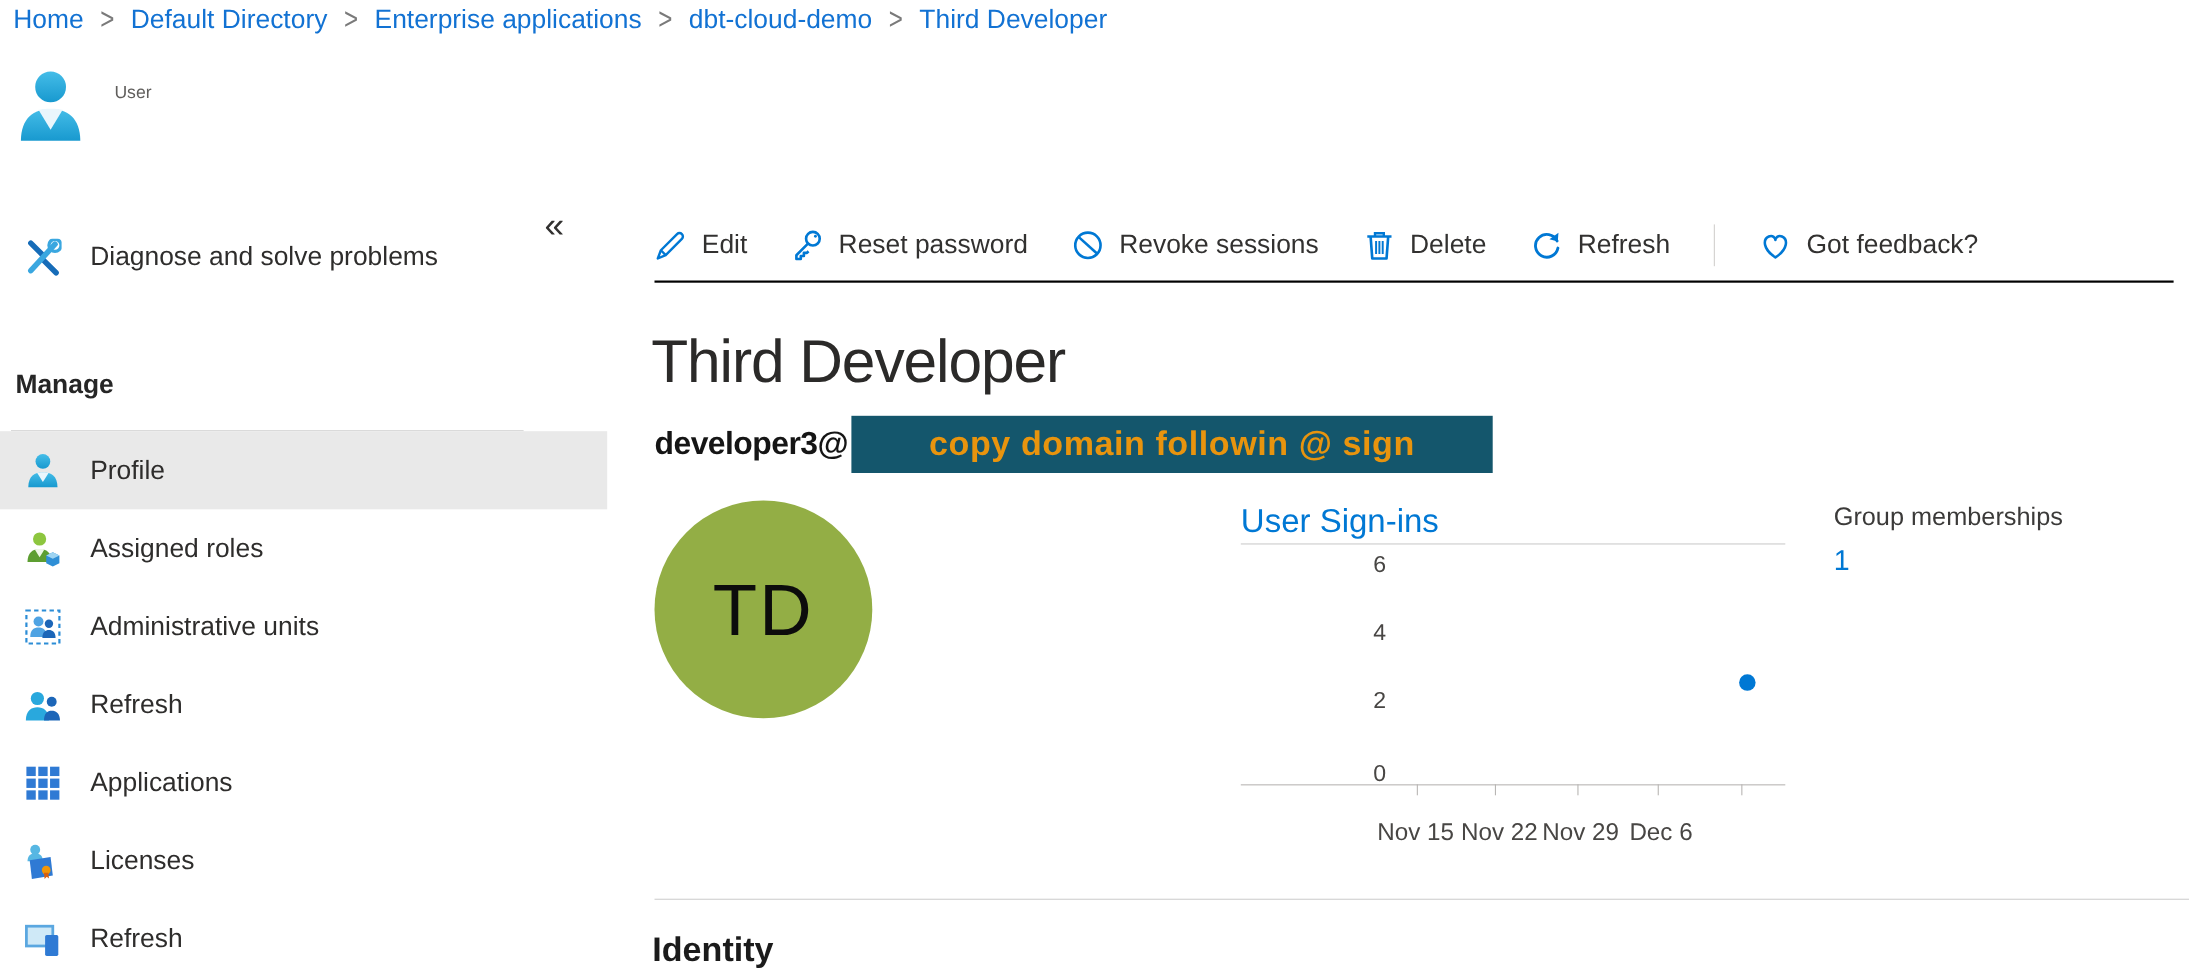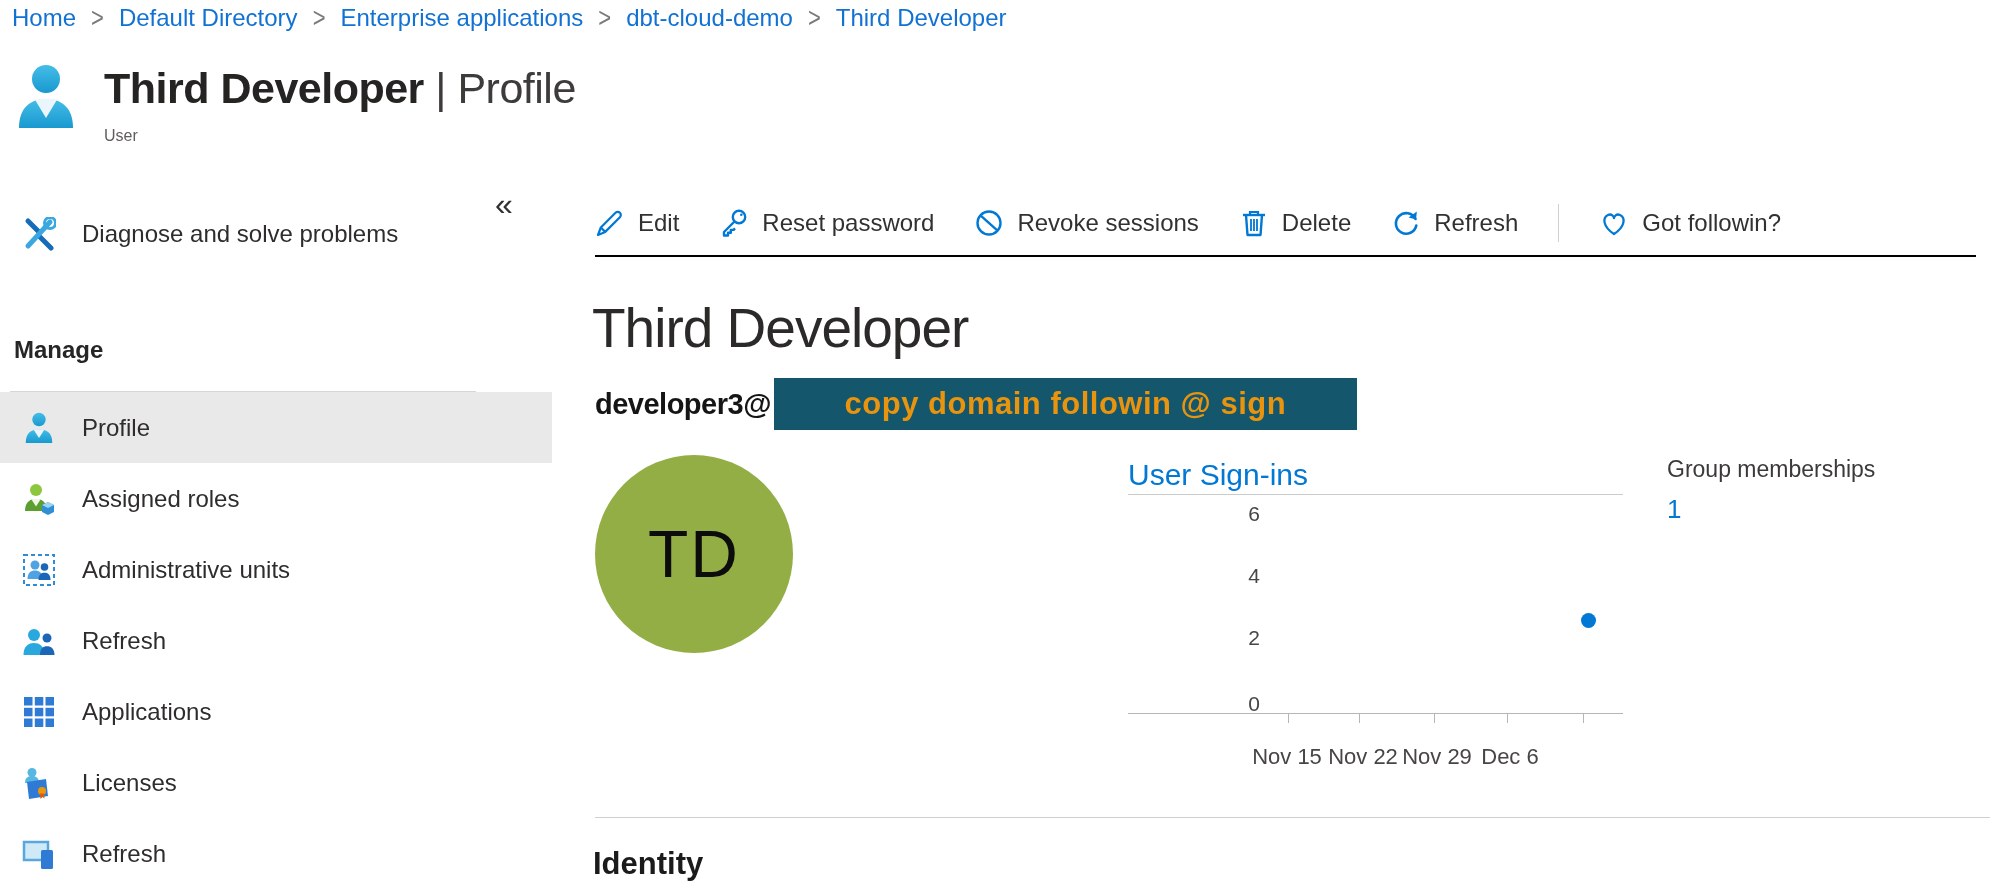--- a/index.html
+++ b/index.html
@@ -93,21 +93,20 @@
             <stop offset="0" stop-color="#45bde8"></stop>
               <stop offset="1" stop-color="#1899cf"></stop>
           </linearGradient>
         </defs>
         <circle cx="16" cy="8.5" r="7" fill="url(#pg)"></circle>
         <path d="M2.5 33 C2.5 22.5 8.5 18.5 16 18.5 C23.5 18.5 29.5 22.5 29.5 33 Z" fill="url(#pg)"></path>
         <path d="M10.5 18.9 L16 28 L21.5 18.9 C19.8 18.2 12.4 18.2 10.5 18.9 Z" fill="#eaf6fc"></path>
       </svg>
     </span>
     <div>
-      <div class="title-line"><b>Third Developer</b> <span>|</span> <span>Profile</span></div>
       <div class="subtitle">User</div>
     </div>
   </div>
 
   <div class="sidebar">
     <div class="collapse-btn">«</div>
 
     <div class="side-row" style="top:48px;">
       <span class="icon32">
         <svg width="34" height="34" viewBox="0 0 34 34">
@@ -270,21 +269,21 @@
     </div>
 
     <div class="tool-sep"></div>
 
     <div class="tool-btn">
       <span class="icon28">
         <svg width="30" height="30" viewBox="0 0 30 30">
           <path d="M15 26 C3.5 18.5 3.5 9.5 9 7 C12.6 5.4 15 8.4 15 10.2 C15 8.4 17.4 5.4 21 7 C26.5 9.5 26.5 18.5 15 26 Z" fill="none" stroke="#0078d4" stroke-width="2.3" stroke-linejoin="round"></path>
         </svg>
       </span>
-      <span>Got followin?</span>
+      <span>Got feedback?</span>
     </div>
   </div>
 
   <div class="main-name">Third Developer</div>
 
   <div class="email-row">
     <span class="email-prefix">developer3@</span>
     <div class="redaction-box">
       <span>copy domain followin @ sign</span>
     </div>

